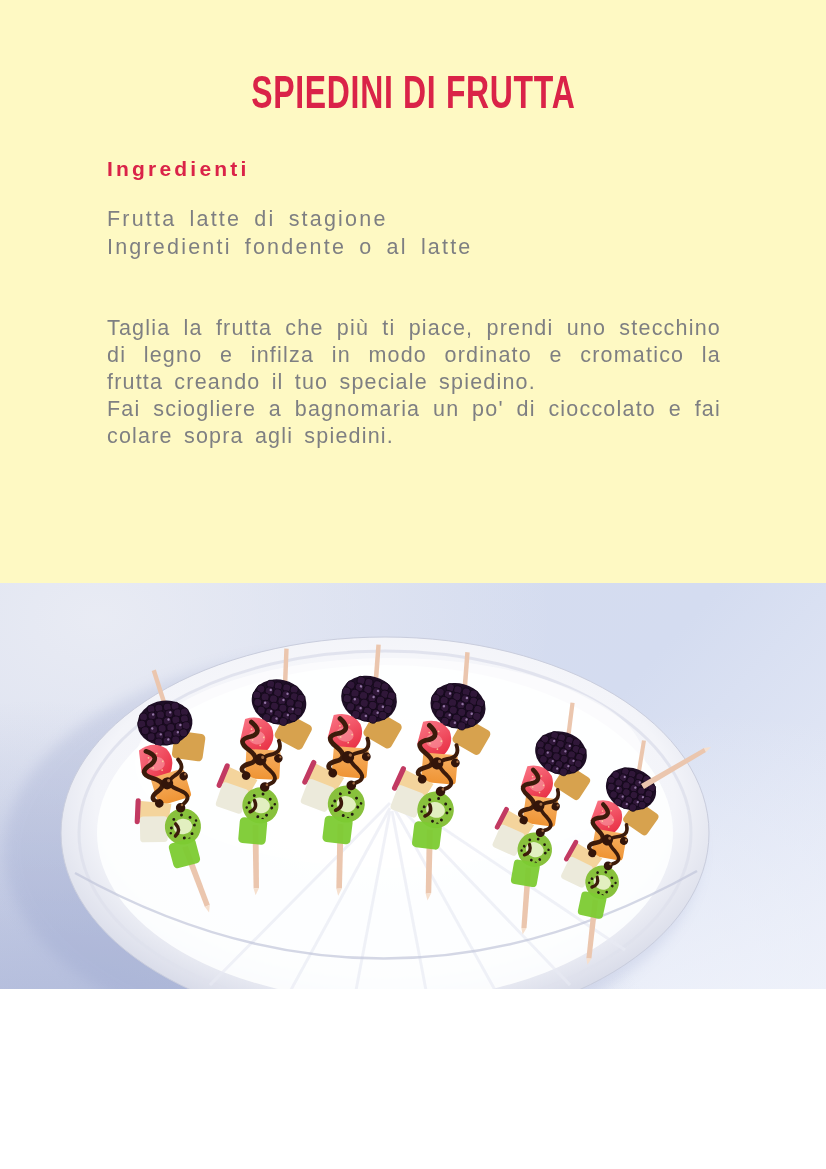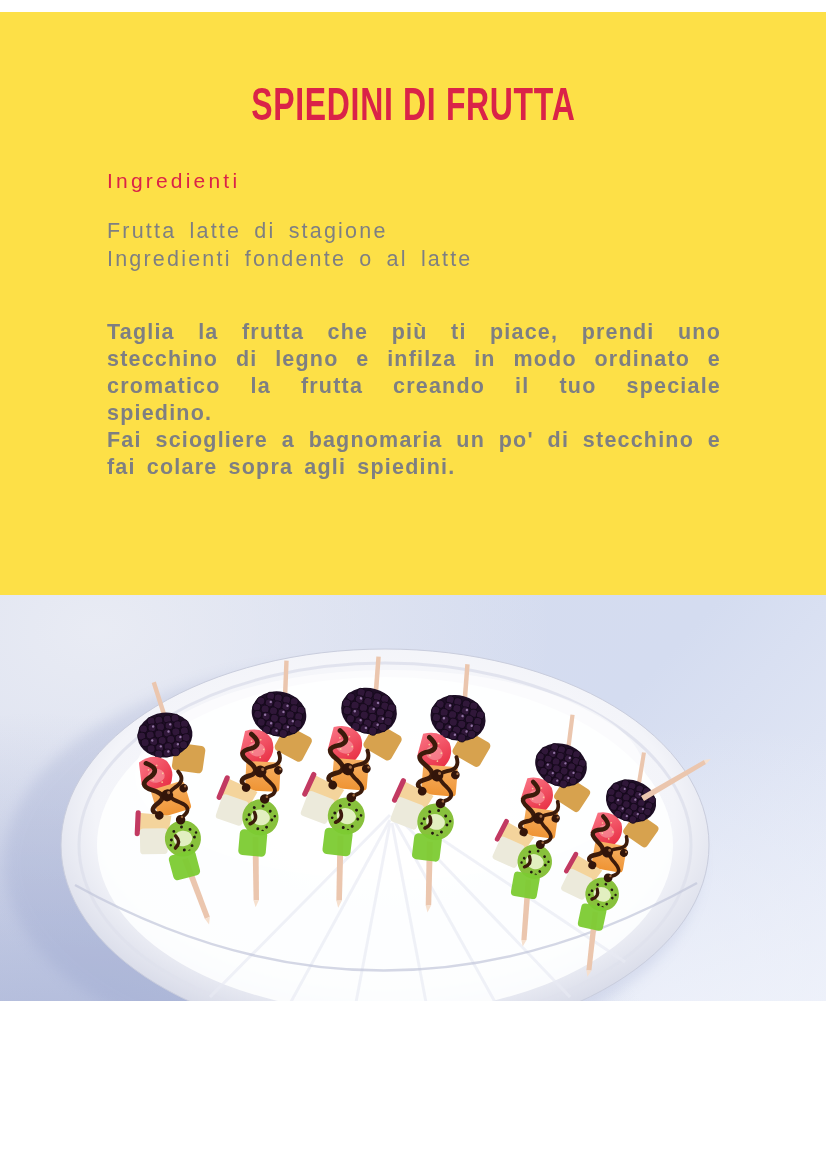--- a/index.html
+++ b/index.html
@@ -1,41 +1,41 @@
 <!DOCTYPE html>
 <html><head>
 <meta charset="utf-8">
 <style>
   html,body{margin:0;padding:0;background:#ffffff;}
   .page{
-    position:relative;width:826px;height:989px;margin:12px auto;
-    background:#fde047;overflow:hidden;
+    position:relative;width:826px;height:989px;margin:0 auto;
+    background:#fef9c3;overflow:hidden;
     font-family:"Liberation Sans",sans-serif;
   }
   .title-wrap{position:absolute;top:64px;left:0;width:826px;text-align:center;}
   .recipe-title{
     display:inline-block;margin:0;
     font-size:47px;font-weight:700;letter-spacing:1px;
     color:#da2348;transform:scaleX(0.68);transform-origin:center center;
     white-space:nowrap;
   }
   .ingredients-heading{
     position:absolute;top:157px;left:107px;margin:0;
-    font-size:21px;font-weight:400;letter-spacing:3.2px;
+    font-size:21px;font-weight:700;letter-spacing:3.2px;
     color:#da2348;
   }
   .ingredients-list{
     position:absolute;top:206px;left:107px;margin:0;
     font-size:21.5px;font-weight:300;line-height:27.5px;
     letter-spacing:2.2px;word-spacing:5px;color:#7e7f82;
   }
   .ingredients-list div{margin:0;}
   .instructions{
-    position:absolute;top:307px;left:107px;width:614px;
-    font-size:21.5px;font-weight:700;line-height:27px;
+    position:absolute;top:315px;left:107px;width:614px;
+    font-size:21.5px;font-weight:400;line-height:27px;
     letter-spacing:1.2px;word-spacing:4px;color:#7e7f82;
     text-align:justify;text-align-last:left;
   }
   .instructions p{margin:0;}
   .photo{
     position:absolute;top:583px;left:0;width:826px;height:586px;
   }
   .photo svg{display:block;}
 </style>
 </head>
@@ -49,21 +49,21 @@
 
   <h2 class="ingredients-heading">Ingredienti</h2>
 
   <div class="ingredients-list">
     <div>Frutta latte di stagione</div>
     <div>Ingredienti fondente o al latte</div>
   </div>
 
   <div class="instructions">
     <p>Taglia la frutta che più ti piace, prendi uno stecchino di legno e infilza in modo ordinato e cromatico la frutta creando il tuo speciale spiedino.</p>
-    <p>Fai sciogliere a bagnomaria un po' di stecchino e fai colare sopra agli spiedini.</p>
+    <p>Fai sciogliere a bagnomaria un po' di cioccolato e fai colare sopra agli spiedini.</p>
   </div>
 
   <div class="photo">
   <svg width="826" height="586" viewBox="0 0 826 586" xmlns="http://www.w3.org/2000/svg">
     <defs>
       <linearGradient id="bgGrad" x1="0" y1="0.25" x2="1" y2="0.9">
         <stop offset="0" stop-color="#d6dcee"></stop>
         <stop offset="0.5" stop-color="#d4dcf0"></stop>
         <stop offset="1" stop-color="#eef1fa"></stop>
       </linearGradient>

